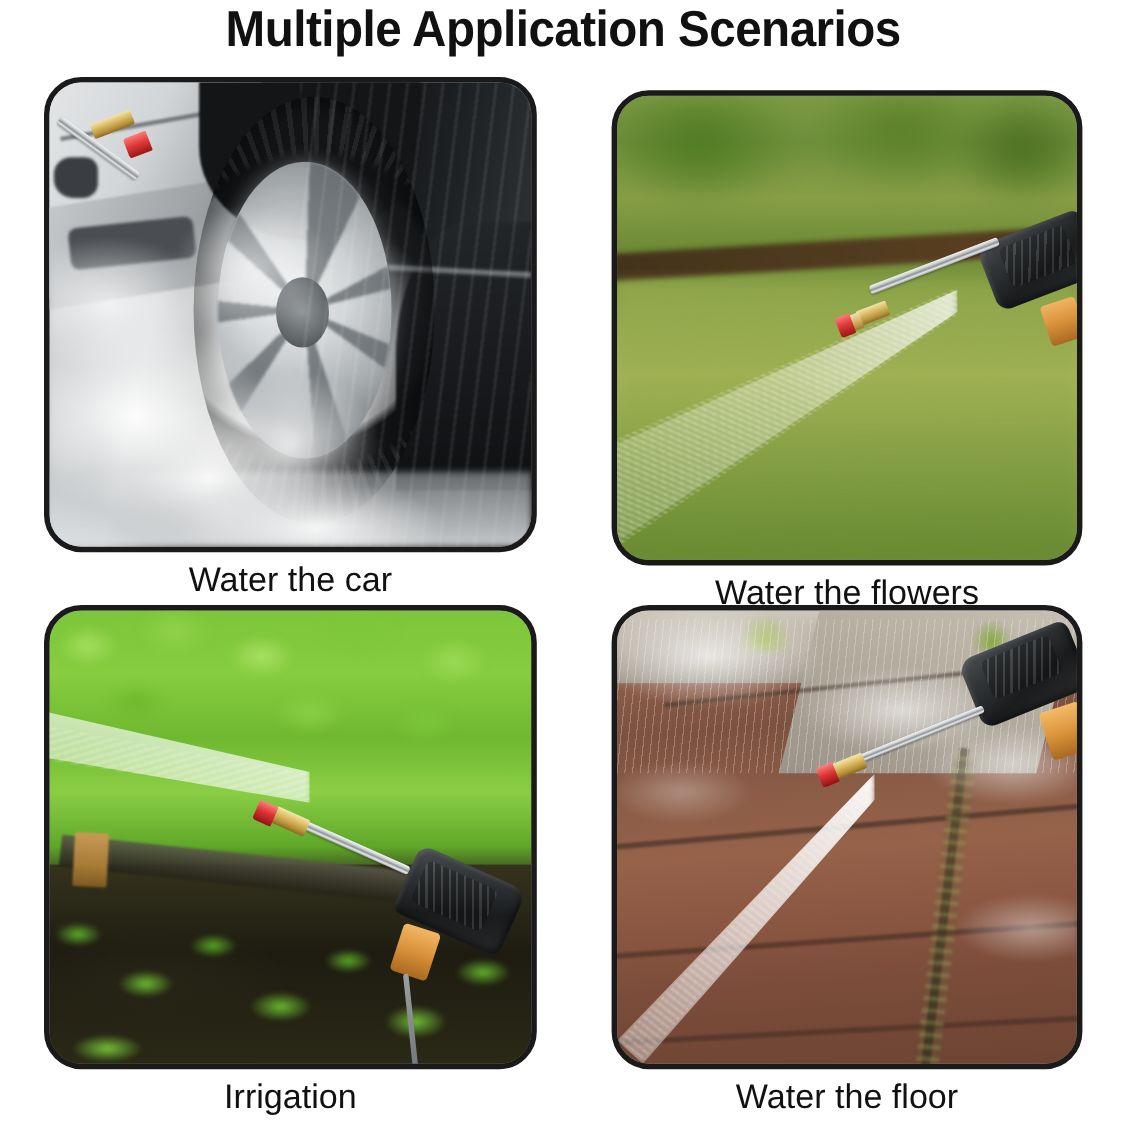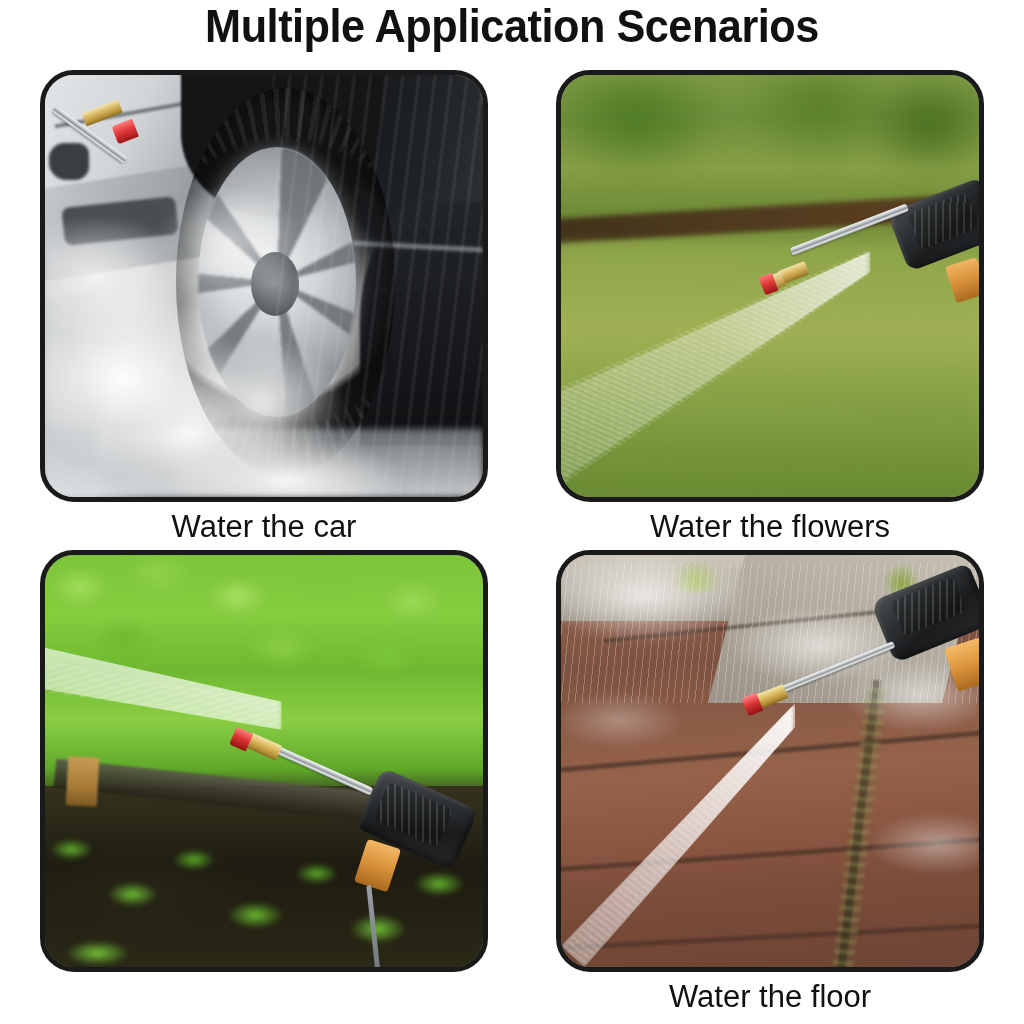--- a/index.html
+++ b/index.html
@@ -19,21 +19,21 @@
     color:#111; line-height:56px;
     font-family:"Liberation Sans", sans-serif;
     transform:scaleX(0.94); transform-origin:center top;
   }
 
   
   .grid{ position:absolute; left:0; top:62px; width:1024px; height:962px; }
 
   .cell{ position:absolute; }
   .cell.c1{ left:40px;  top:8px;   width:448px; height:432px; }
-  .cell.c2{ left:556px; top:8px;   width:428px; height:432px; }
+  .cell.c2{ left:556px; top:20px;   width:428px; height:432px; }
   .cell.c3{ left:40px;  top:488px; width:448px; height:422px; }
   .cell.c4{ left:556px; top:488px; width:428px; height:422px; }
 
   .photo{
     position:relative; width:100%; height:100%;
     border:5px solid #1a1a1a;
     border-radius:34px;
     overflow:hidden;
     background:#8a8a8a;
   }
@@ -531,20 +531,21 @@
         <div class="p3-stream"></div>
         <div class="p3-stream2"></div>
         <div class="p3-gun"></div>
         <div class="p3-gun-ribs"></div>
         <div class="p3-hosefit"></div>
         <div class="p3-hose"></div>
         <div class="p3-lance"></div>
         <div class="p3-collar"></div>
         <div class="p3-tip"></div>
       </div>
+      <div class="caption">Irrigation</div>
     </div>
 
     <div class="cell c4">
       <div class="photo">
         <div class="p4-bg"></div>
         <div class="p4-topslab"></div>
         <div class="p4-topslab2"></div>
         <div class="p4-weed"></div>
         <div class="p4-weed2"></div>
         <div class="p4-joint1"></div>

